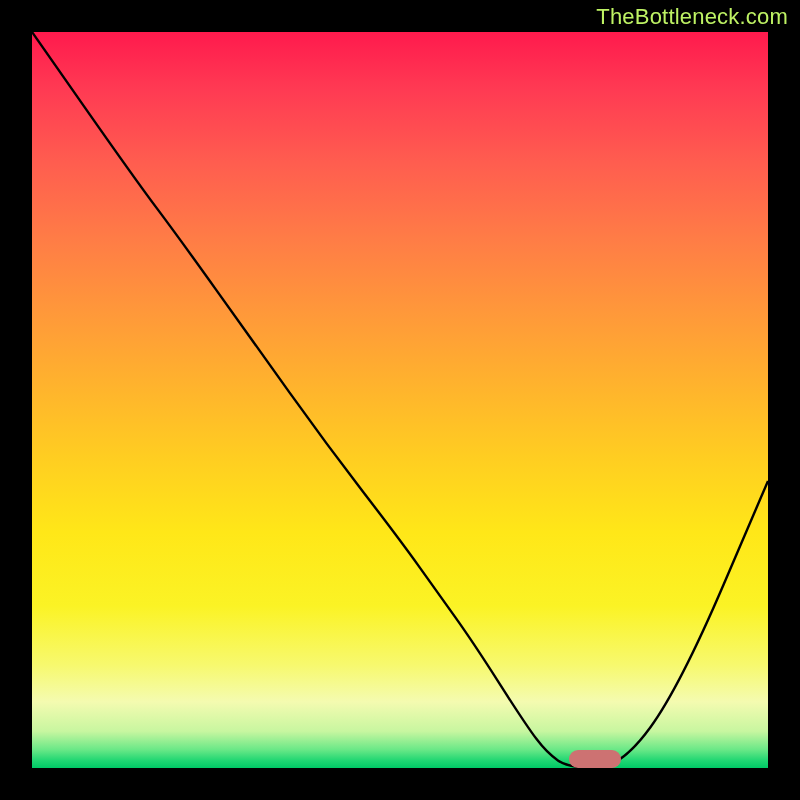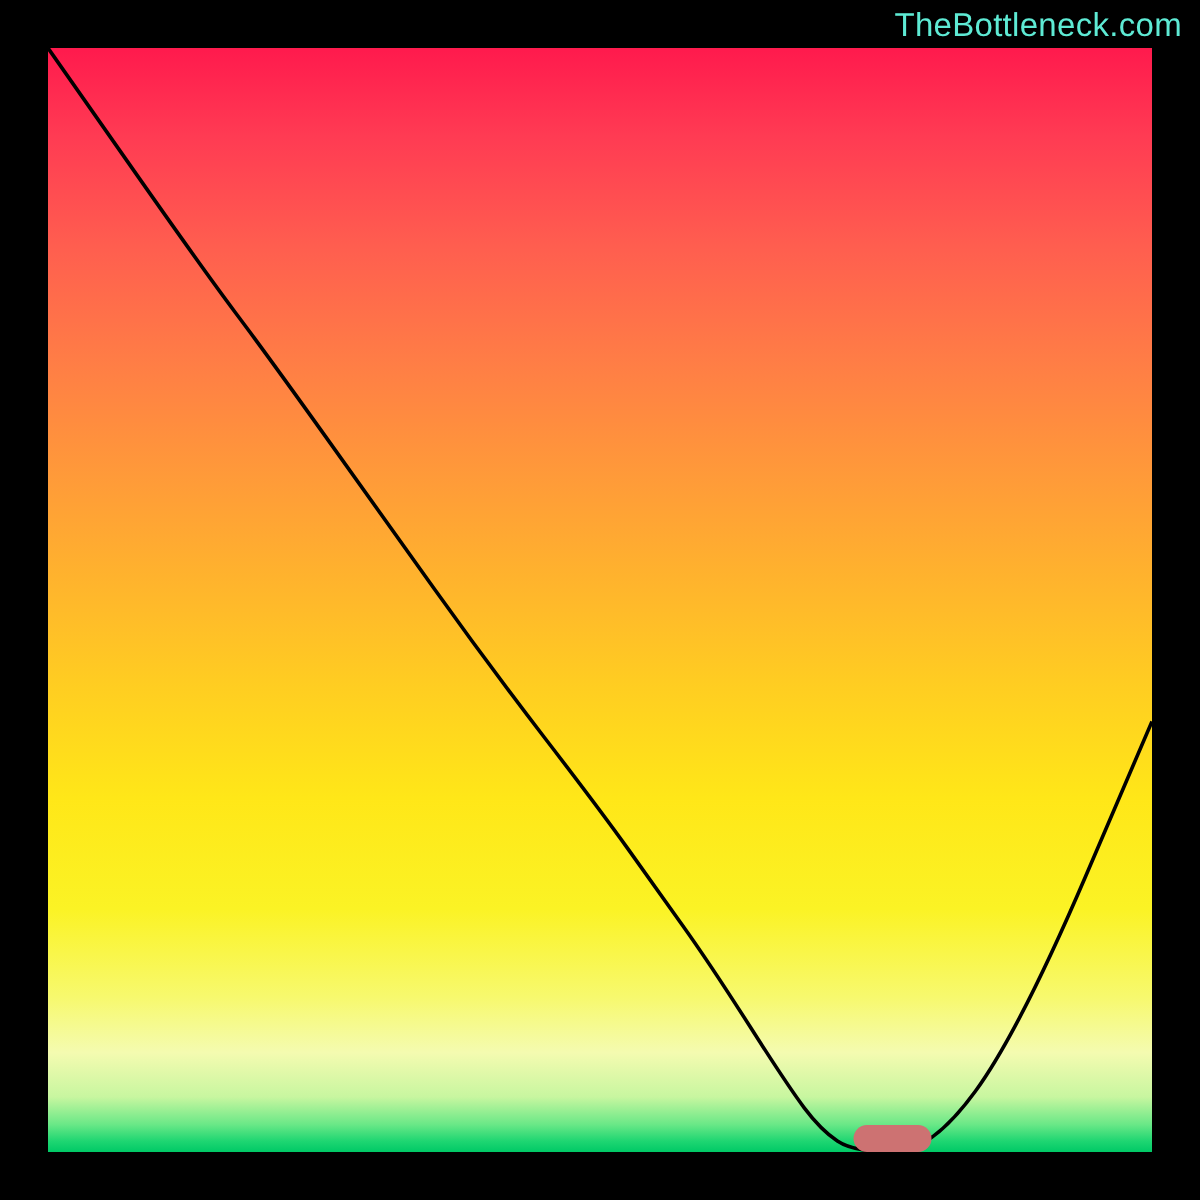--- a/index.html
+++ b/index.html
@@ -2,21 +2,21 @@
 <html><head>
 <meta charset="utf-8">
 <style>
   * { margin: 0; padding: 0; box-sizing: border-box; }
   html, body { width: 800px; height: 800px; background: #000; font-family: Arial, sans-serif; }
   .container { position: relative; width: 800px; height: 800px; }
   .watermark {
     position: absolute;
     top: 4px;
     right: 12px;
-    color: #5eead4;
+    color: #bef264;
     font-size: 22px;
     font-weight: 500;
     letter-spacing: 0.2px;
   }
   .plot-area {
     position: absolute;
     left: 32px;
     top: 32px;
     width: 736px;
     height: 736px;

